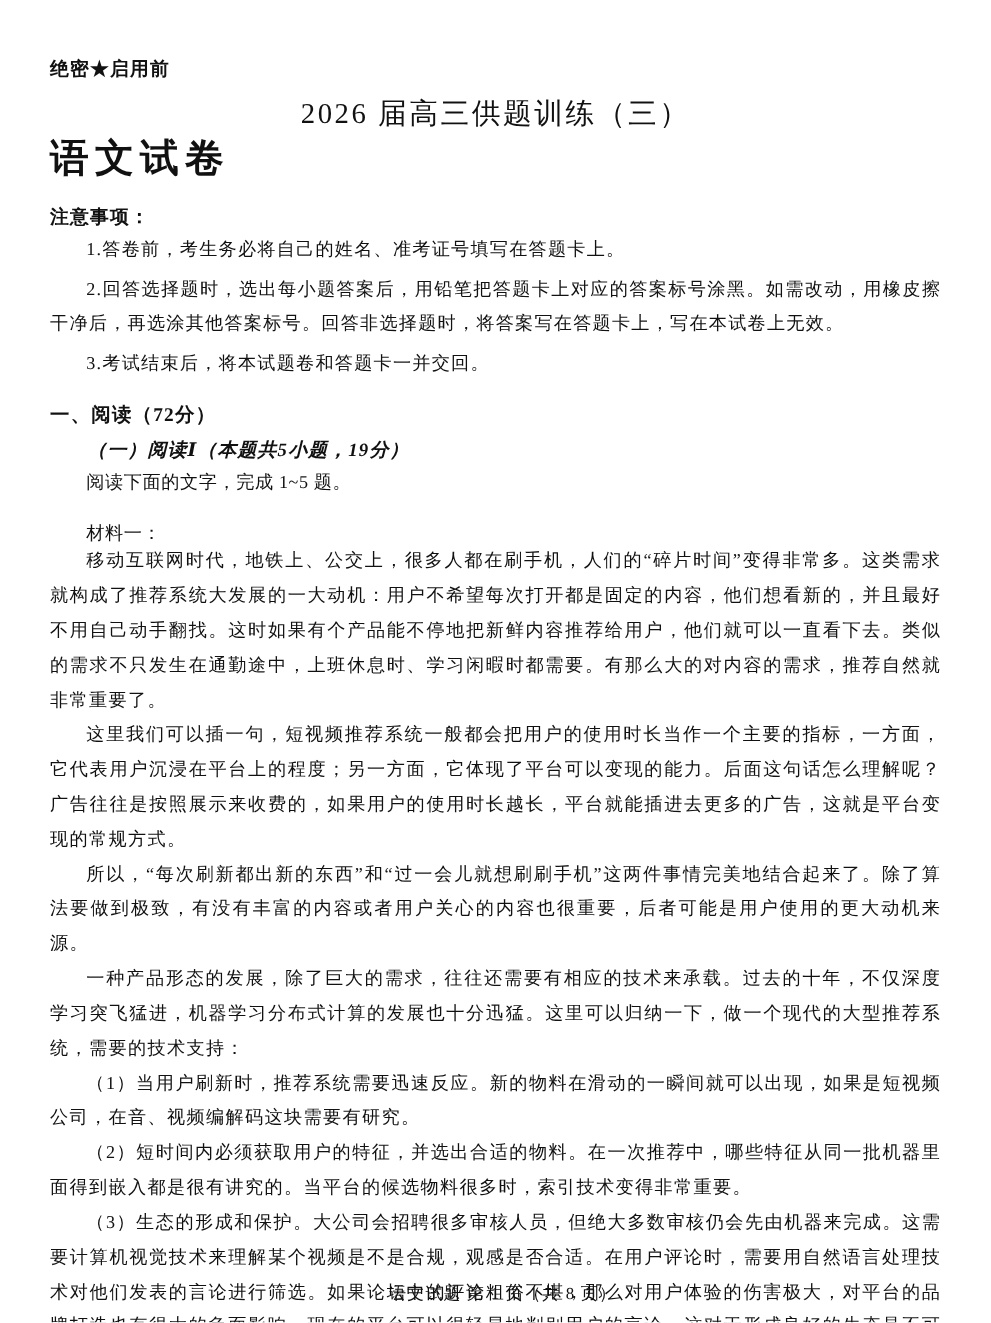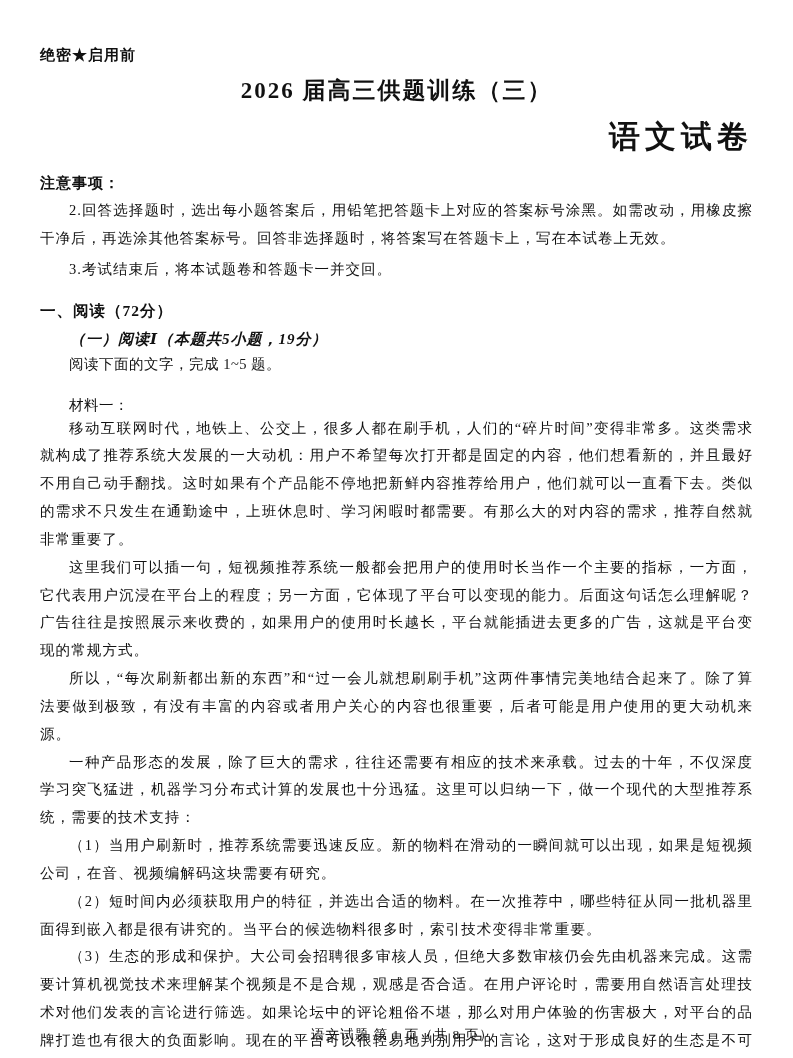--- a/index.html
+++ b/index.html
@@ -16,29 +16,28 @@
     overflow: hidden;
   }
   .classification {
     font-weight: bold;
     font-size: 15px;
     letter-spacing: 1px;
   }
   .title {
     text-align: center;
     font-size: 23px;
-    font-weight: bold;
+    font-weight: normal;
     margin-top: 10px;
     letter-spacing: 2px;
   }
   .subtitle {
-    text-align: right;
+    text-align: left;
     font-size: 31px;
     font-weight: bold;
-    margin-top: 10px;
     letter-spacing: 5px;
   }
   .notice-heading {
     font-weight: bold;
     font-size: 15px;
     margin-top: 16px;
     letter-spacing: 1px;
   }
   .notice p {
     font-size: 14.5px;
@@ -98,20 +97,21 @@
 
 <div class="page">
 
   <div class="classification">绝密★启用前</div>
 
   <h1 class="title">2026 届高三供题训练（三）</h1>
   <h2 class="subtitle">语文试卷</h2>
 
   <div class="notice-heading">注意事项：</div>
   <div class="notice">
+    <p>1.答卷前，考生务必将自己的姓名、准考证号填写在答题卡上。</p>
     <p>2.回答选择题时，选出每小题答案后，用铅笔把答题卡上对应的答案标号涂黑。如需改动，用橡皮擦干净后，再选涂其他答案标号。回答非选择题时，将答案写在答题卡上，写在本试卷上无效。</p>
     <p>3.考试结束后，将本试题卷和答题卡一并交回。</p>
   </div>
 
   <div class="section-heading">一、阅读（72分）</div>
   <div class="sub-heading">（一）阅读Ⅰ（本题共5小题，19分）</div>
   <div class="instruction">阅读下面的文字，完成 1~5 题。</div>
   <div class="material-label">材料一：</div>
 
   <div class="body-text">

